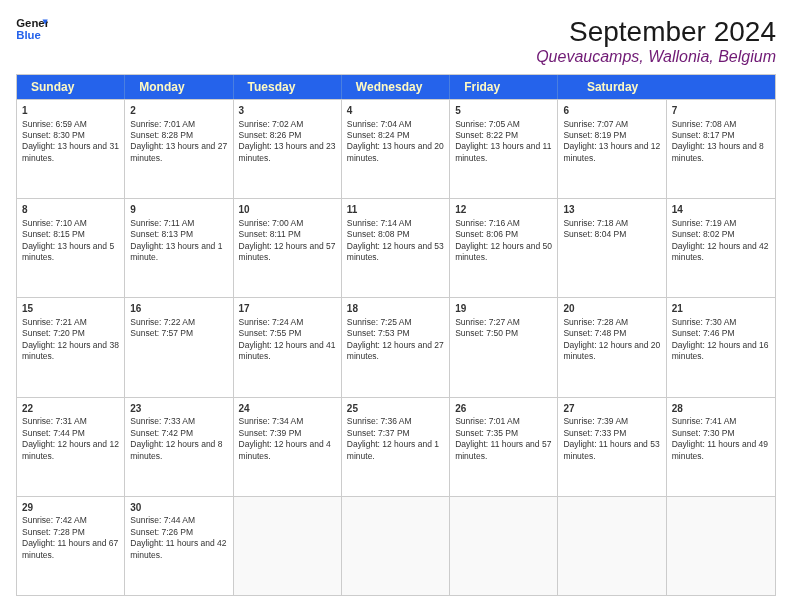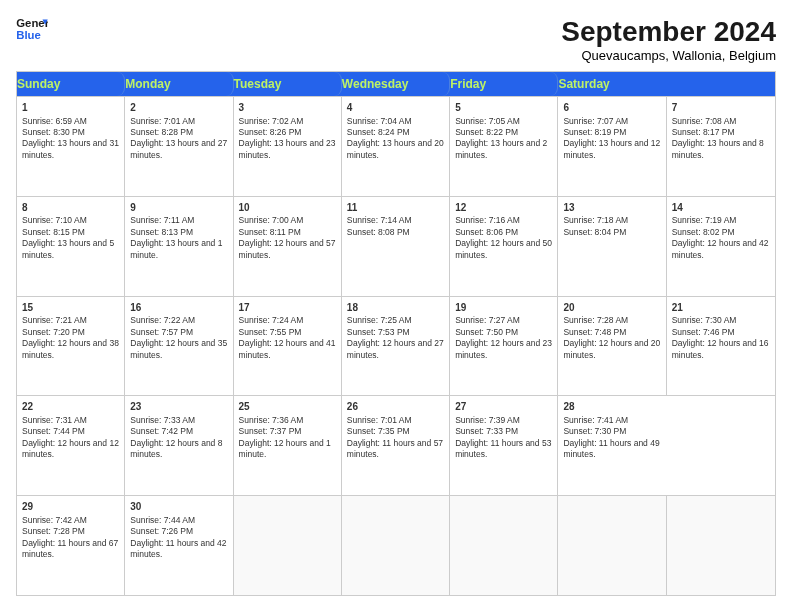--- a/index.html
+++ b/index.html
@@ -30,48 +30,48 @@
     }
     .logo-icon {
       width: 32px;
       height: 28px;
     }
     .title-block {
       text-align: right;
     }
     .month-title {
       font-size: 28px;
-      font-weight: 700;
+      font-weight: 400;
       color: #1a1a1a;
     }
     .location {
-      font-size: 13px;
-      color: #000000;
+      font-size: 16px;
+      color: #701a75;
+      font-style: italic;
     }
     .calendar {
       flex: 1;
       display: flex;
       flex-direction: column;
       border: 1px solid #ccc;
     }
     .cal-header-row {
       display: grid;
       grid-template-columns: repeat(7, 1fr);
       background: #2563eb;
     }
     .cal-header-cell {
-      color: #bef264;
+      color: #fef9c3;
       font-size: 12px;
       font-weight: bold;
-      padding: 5px 0;
+      padding: 5px 14px;
       text-align: left;
       border-right: 1px solid #4a7fe0;
-      border-radius: 8px;
     }
-    .cal-header-cell:last-child { border-right: none; }
+    .cal-header-cell:last-child { border-right: none; text-align: center; }
     .cal-body {
       flex: 1;
       display: flex;
       flex-direction: column;
     }
     .cal-week {
       display: grid;
       grid-template-columns: repeat(7, 1fr);
       flex: 1;
       border-top: 1px solid #ccc;
@@ -119,45 +119,46 @@
         <div class="cal-header-cell">Wednesday</div>
         <div class="cal-header-cell">Friday</div>
         <div class="cal-header-cell">Saturday</div>
       </div>
     <div class="cal-body">
     <div class="cal-week">
           <div class="cal-cell"><span class="day-num">1</span><span>Sunrise: 6:59 AM</span><br><span>Sunset: 8:30 PM</span><br><span>Daylight: 13 hours and 31 minutes.</span></div>
           <div class="cal-cell"><span class="day-num">2</span><span>Sunrise: 7:01 AM</span><br><span>Sunset: 8:28 PM</span><br><span>Daylight: 13 hours and 27 minutes.</span></div>
           <div class="cal-cell"><span class="day-num">3</span><span>Sunrise: 7:02 AM</span><br><span>Sunset: 8:26 PM</span><br><span>Daylight: 13 hours and 23 minutes.</span></div>
           <div class="cal-cell"><span class="day-num">4</span><span>Sunrise: 7:04 AM</span><br><span>Sunset: 8:24 PM</span><br><span>Daylight: 13 hours and 20 minutes.</span></div>
-          <div class="cal-cell"><span class="day-num">5</span><span>Sunrise: 7:05 AM</span><br><span>Sunset: 8:22 PM</span><br><span>Daylight: 13 hours and 2 minutes.</span></div>
+          <div class="cal-cell"><span class="day-num">5</span><span>Sunrise: 7:05 AM</span><br><span>Sunset: 8:22 PM</span><br><span>Daylight: 13 hours and 11 minutes.</span></div>
           <div class="cal-cell"><span class="day-num">6</span><span>Sunrise: 7:07 AM</span><br><span>Sunset: 8:19 PM</span><br><span>Daylight: 13 hours and 12 minutes.</span></div>
           <div class="cal-cell"><span class="day-num">7</span><span>Sunrise: 7:08 AM</span><br><span>Sunset: 8:17 PM</span><br><span>Daylight: 13 hours and 8 minutes.</span></div>
         </div>
         <div class="cal-week">
           <div class="cal-cell"><span class="day-num">8</span><span>Sunrise: 7:10 AM</span><br><span>Sunset: 8:15 PM</span><br><span>Daylight: 13 hours and 5 minutes.</span></div>
           <div class="cal-cell"><span class="day-num">9</span><span>Sunrise: 7:11 AM</span><br><span>Sunset: 8:13 PM</span><br><span>Daylight: 13 hours and 1 minute.</span></div>
           <div class="cal-cell"><span class="day-num">10</span><span>Sunrise: 7:00 AM</span><br><span>Sunset: 8:11 PM</span><br><span>Daylight: 12 hours and 57 minutes.</span></div>
-          <div class="cal-cell"><span class="day-num">11</span><span>Sunrise: 7:14 AM</span><br><span>Sunset: 8:08 PM</span><br></div>
+          <div class="cal-cell"><span class="day-num">11</span><span>Sunrise: 7:14 AM</span><br><span>Sunset: 8:08 PM</span><br><span>Daylight: 12 hours and 53 minutes.</span></div>
           <div class="cal-cell"><span class="day-num">12</span><span>Sunrise: 7:16 AM</span><br><span>Sunset: 8:06 PM</span><br><span>Daylight: 12 hours and 50 minutes.</span></div>
           <div class="cal-cell"><span class="day-num">13</span><span>Sunrise: 7:18 AM</span><br><span>Sunset: 8:04 PM</span><br></div>
           <div class="cal-cell"><span class="day-num">14</span><span>Sunrise: 7:19 AM</span><br><span>Sunset: 8:02 PM</span><br><span>Daylight: 12 hours and 42 minutes.</span></div>
         </div>
         <div class="cal-week">
           <div class="cal-cell"><span class="day-num">15</span><span>Sunrise: 7:21 AM</span><br><span>Sunset: 7:20 PM</span><br><span>Daylight: 12 hours and 38 minutes.</span></div>
-          <div class="cal-cell"><span class="day-num">16</span><span>Sunrise: 7:22 AM</span><br><span>Sunset: 7:57 PM</span><br><span>Daylight: 12 hours and 35 minutes.</span></div>
+          <div class="cal-cell"><span class="day-num">16</span><span>Sunrise: 7:22 AM</span><br><span>Sunset: 7:57 PM</span><br></div>
           <div class="cal-cell"><span class="day-num">17</span><span>Sunrise: 7:24 AM</span><br><span>Sunset: 7:55 PM</span><br><span>Daylight: 12 hours and 41 minutes.</span></div>
           <div class="cal-cell"><span class="day-num">18</span><span>Sunrise: 7:25 AM</span><br><span>Sunset: 7:53 PM</span><br><span>Daylight: 12 hours and 27 minutes.</span></div>
-          <div class="cal-cell"><span class="day-num">19</span><span>Sunrise: 7:27 AM</span><br><span>Sunset: 7:50 PM</span><br><span>Daylight: 12 hours and 23 minutes.</span></div>
+          <div class="cal-cell"><span class="day-num">19</span><span>Sunrise: 7:27 AM</span><br><span>Sunset: 7:50 PM</span><br></div>
           <div class="cal-cell"><span class="day-num">20</span><span>Sunrise: 7:28 AM</span><br><span>Sunset: 7:48 PM</span><br><span>Daylight: 12 hours and 20 minutes.</span></div>
           <div class="cal-cell"><span class="day-num">21</span><span>Sunrise: 7:30 AM</span><br><span>Sunset: 7:46 PM</span><br><span>Daylight: 12 hours and 16 minutes.</span></div>
         </div>
         <div class="cal-week">
           <div class="cal-cell"><span class="day-num">22</span><span>Sunrise: 7:31 AM</span><br><span>Sunset: 7:44 PM</span><br><span>Daylight: 12 hours and 12 minutes.</span></div>
           <div class="cal-cell"><span class="day-num">23</span><span>Sunrise: 7:33 AM</span><br><span>Sunset: 7:42 PM</span><br><span>Daylight: 12 hours and 8 minutes.</span></div>
+          <div class="cal-cell"><span class="day-num">24</span><span>Sunrise: 7:34 AM</span><br><span>Sunset: 7:39 PM</span><br><span>Daylight: 12 hours and 4 minutes.</span></div>
           <div class="cal-cell"><span class="day-num">25</span><span>Sunrise: 7:36 AM</span><br><span>Sunset: 7:37 PM</span><br><span>Daylight: 12 hours and 1 minute.</span></div>
           <div class="cal-cell"><span class="day-num">26</span><span>Sunrise: 7:01 AM</span><br><span>Sunset: 7:35 PM</span><br><span>Daylight: 11 hours and 57 minutes.</span></div>
           <div class="cal-cell"><span class="day-num">27</span><span>Sunrise: 7:39 AM</span><br><span>Sunset: 7:33 PM</span><br><span>Daylight: 11 hours and 53 minutes.</span></div>
           <div class="cal-cell"><span class="day-num">28</span><span>Sunrise: 7:41 AM</span><br><span>Sunset: 7:30 PM</span><br><span>Daylight: 11 hours and 49 minutes.</span></div>
         </div>
         <div class="cal-week">
           <div class="cal-cell"><span class="day-num">29</span><span>Sunrise: 7:42 AM</span><br><span>Sunset: 7:28 PM</span><br><span>Daylight: 11 hours and 67 minutes.</span></div>
           <div class="cal-cell"><span class="day-num">30</span><span>Sunrise: 7:44 AM</span><br><span>Sunset: 7:26 PM</span><br><span>Daylight: 11 hours and 42 minutes.</span></div>
           <div class="cal-cell empty"></div>
           <div class="cal-cell empty"></div>

